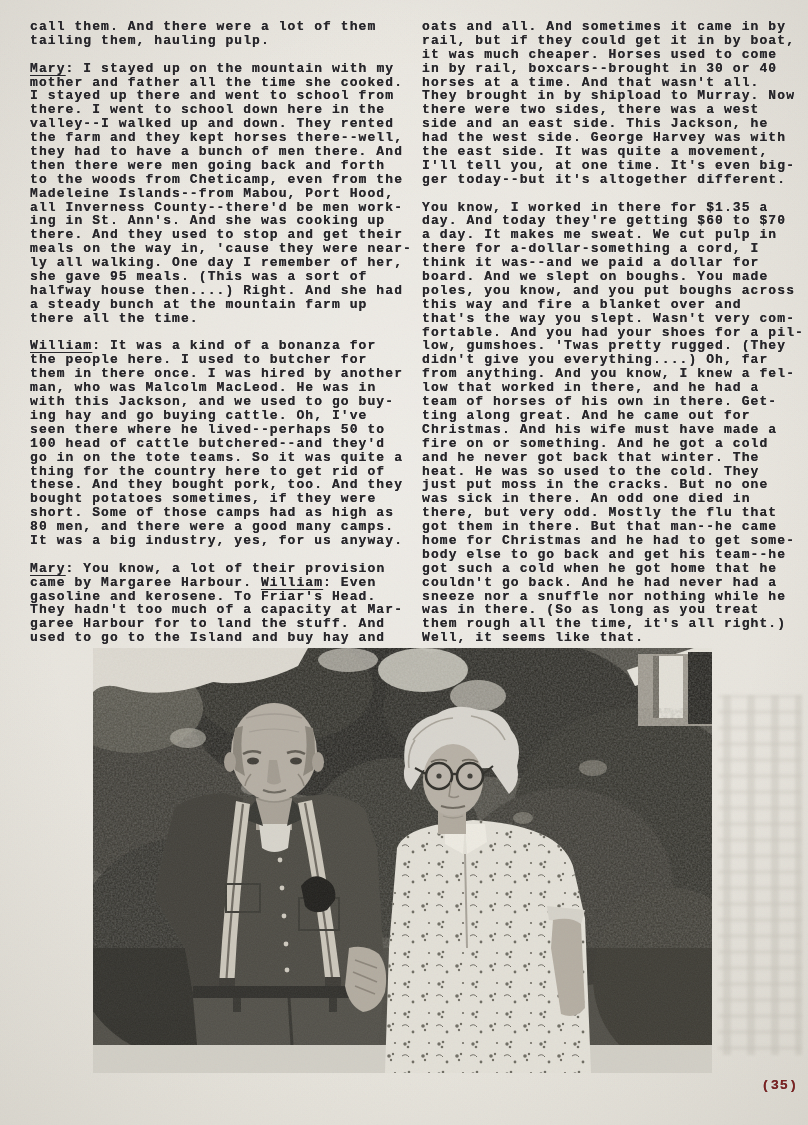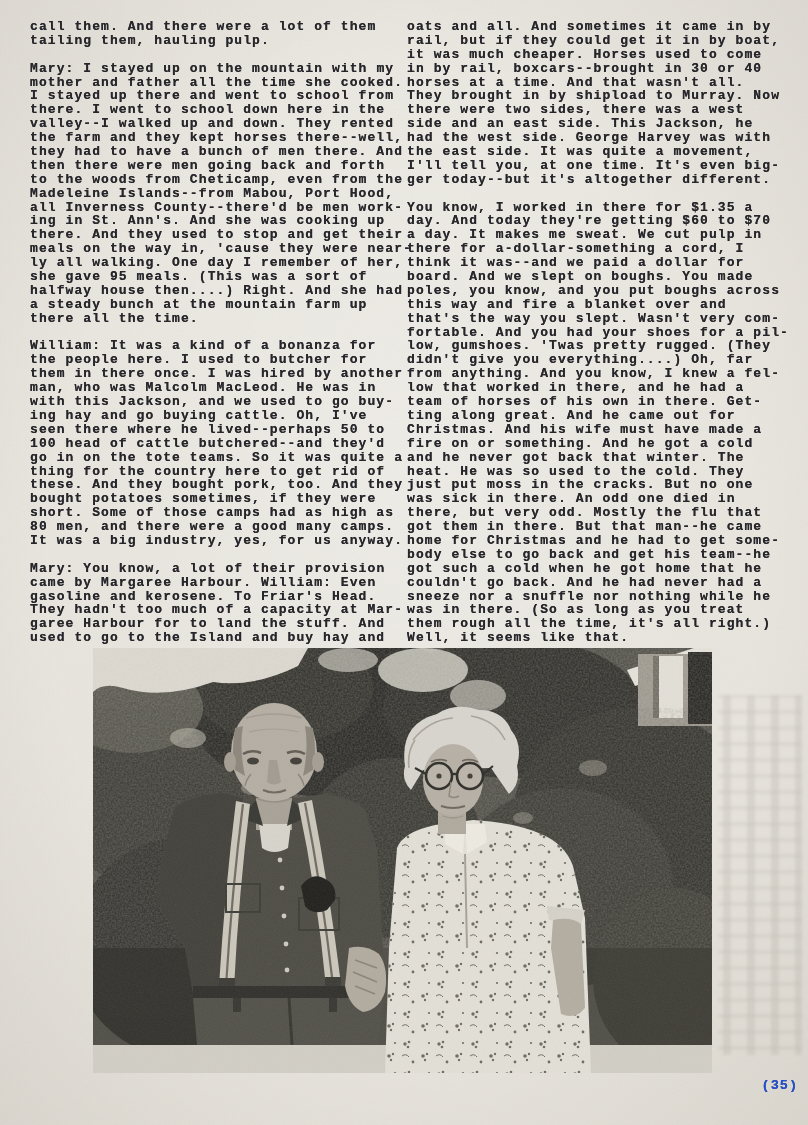--- a/index.html
+++ b/index.html
@@ -21,32 +21,32 @@
     position:absolute;top:20px;
     font-size:13px;
     line-height:13.9px;
     letter-spacing:1.08px;
     font-weight:700;
     color:#232227;
     text-shadow:0 0 .6px rgba(28,27,32,.8);
     white-space:pre;
   }
   .col-left{left:30px;width:367px;}
-  .col-right{left:407px;width:386px;}
+  .col-right{left:422px;width:386px;}
   .para{margin:0 0 13.9px 0;}
   .line{height:13.9px;}
-  .u{text-decoration-thickness:1.4px;text-underline-offset:2.5px;}
+  .u{text-decoration:underline;text-decoration-thickness:1.4px;text-underline-offset:2.5px;}
   figure.photo{
     position:absolute;left:93px;top:648px;width:619px;height:425px;margin:0;
   }
   figure.photo svg{display:block;width:100%;height:100%;}
   .page-number{
     position:absolute;top:1078px;right:10px;
     font-size:13.5px;letter-spacing:1px;font-weight:700;
-    color:#1d4ed8;text-shadow:0 0 .6px rgba(28,27,32,.8);
+    color:#7f1d1d;text-shadow:0 0 .6px rgba(28,27,32,.8);
   }
   .bleed{
     position:absolute;right:6px;top:695px;width:84px;height:360px;
     opacity:.30;filter:blur(1.7px);
     background:
       repeating-linear-gradient(90deg, rgba(146,141,129,0) 0 5px, rgba(146,141,129,.55) 5px 13px, rgba(146,141,129,0) 13px 24px),
       repeating-linear-gradient(0deg, rgba(146,141,129,0) 0 5px, rgba(146,141,129,.4) 5px 9px, rgba(146,141,129,0) 9px 16px);
   }
   .grain{position:absolute;inset:0;pointer-events:none;opacity:.05;}
 </style>

